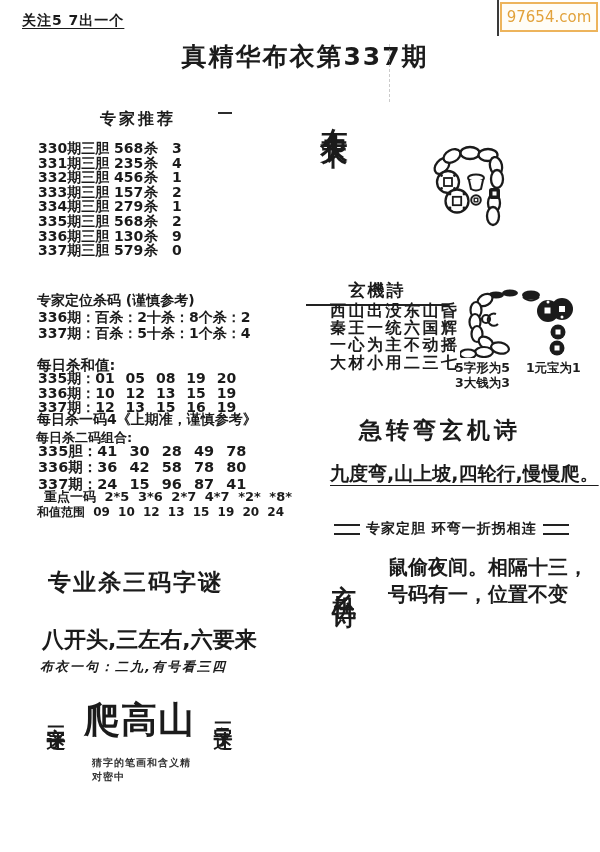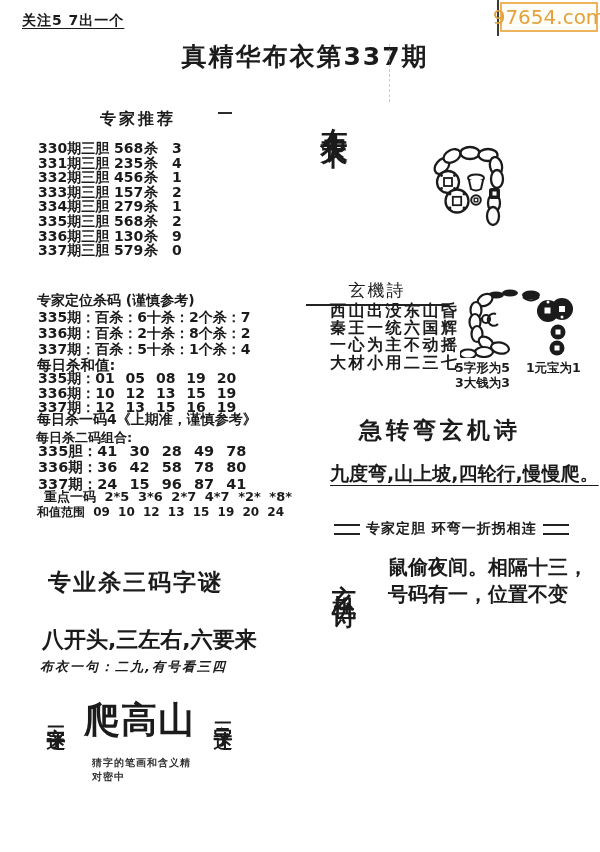--- a/index.html
+++ b/index.html
@@ -6,21 +6,21 @@
   .page{
     position:relative;width:600px;height:852px;background:#ffffff;
     font-family:"DejaVu Sans",sans-serif;color:#1b1b1b;overflow:hidden;
   }
   .abs{position:absolute;white-space:nowrap;}
   .vert{writing-mode:vertical-rl;text-orientation:upright;}
   
   .top-note{left:22px;top:12px;font-size:14px;font-weight:700;letter-spacing:1px;
     text-decoration:underline;text-underline-offset:3px;}
   .site-box{left:500px;top:2px;width:94px;height:26px;border:2px solid #edb45c;
-    background:#fffdf7;color:#e2a23b;font-size:20px;display:flex;align-items:center;
+    background:#fffdf7;color:#e2a23b;font-size:15px;display:flex;align-items:center;
     justify-content:center;cursor:pointer;}
   .tick-v1{left:497px;top:0;width:2px;height:36px;background:#3a3a3a;}
   .title{left:140px;top:40px;width:330px;text-align:center;font-size:25px;
     font-weight:700;letter-spacing:2px;}
   .title-artifact{left:389px;top:44px;height:58px;border-left:1px dashed #aaa;opacity:.6;}
   
   .exp-title{left:58px;top:109px;width:160px;text-align:center;font-size:16px;
     font-weight:700;letter-spacing:3px;}
   .exp-tick{left:218px;top:112px;width:14px;height:2px;background:#2c2c2c;}
   .exp-rows{left:38px;top:141px;font-size:14px;font-weight:700;}
@@ -47,21 +47,21 @@
   
   .tc-left{left:44px;top:711px;font-size:19px;font-weight:700;letter-spacing:2px;}
   .tc-word{left:84px;top:696px;font-size:36px;font-weight:800;letter-spacing:1px;}
   .tc-right{left:211px;top:707px;font-size:19px;font-weight:700;letter-spacing:4px;}
   .tc-note{left:92px;top:756px;font-size:10px;font-weight:700;color:#333;
     line-height:14px;letter-spacing:1px;filter:blur(.3px);}
   
   .btx{left:316px;top:106px;font-size:27px;font-weight:700;letter-spacing:6px;}
   .g1{left:432px;top:144px;}
   .xj-title{left:306px;top:279px;width:142px;text-align:center;font-size:17px;
-    font-weight:400;letter-spacing:2px;border-bottom:2px solid #222;padding-bottom:2px;}
+    font-weight:700;letter-spacing:2px;border-bottom:2px solid #222;padding-bottom:2px;}
   .xj-lines{left:306px;top:302px;font-size:16px;font-weight:700;line-height:17.2px;letter-spacing:2.5px;margin-left:24px;}
   .g2{left:460px;top:286px;}
   .legend1{left:455px;top:360px;font-size:12.5px;font-weight:700;display:flex;gap:16px;}
   .legend2{left:455px;top:375px;font-size:12.5px;font-weight:700;}
   .turn-title{left:340px;top:415px;width:200px;text-align:center;font-size:23px;
     font-weight:700;letter-spacing:4px;}
   .turn-line{left:330px;top:461px;font-size:19px;font-weight:700;
     text-decoration:underline;text-underline-offset:5px;}
   .dan-row{left:334px;top:520px;display:flex;align-items:center;gap:6px;
     font-size:14px;font-weight:700;letter-spacing:1px;}
@@ -129,21 +129,20 @@
     <div class="exp-row">
       <span class="exp-c1">337期三胆</span>
         <span class="exp-c2">579</span>
         <span class="exp-c3">杀</span>
         <span class="exp-c4">0</span>
     </div>
   </div>
 
   <div class="abs pos-title">专家定位杀码 (谨慎参考)</div>
   <div class="abs pos-lines">
-    <div>335期：百杀：6十杀：2个杀：7</div>
     <div>336期：百杀：2十杀：8个杀：2</div>
     <div>337期：百杀：5十杀：1个杀：4</div>
   </div>
 
   <div class="abs sumk-title">每日杀和值:</div>
   <div class="abs sumk-lines">
     <div>335期：01 05 08 19 20</div>
     <div>336期：10 12 13 15 19</div>
     <div>337期：12 13 15 16 19</div>
   </div>

